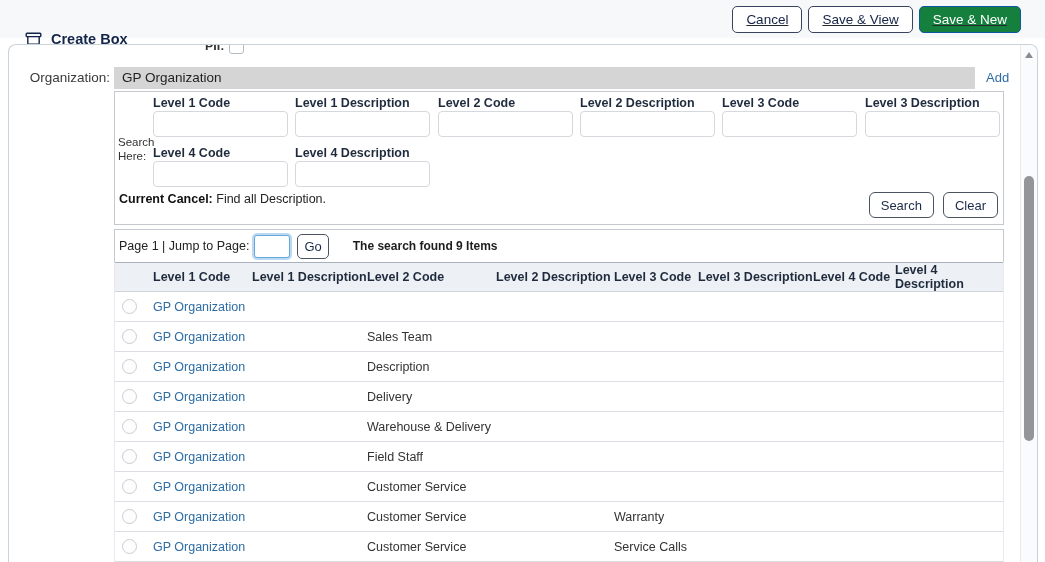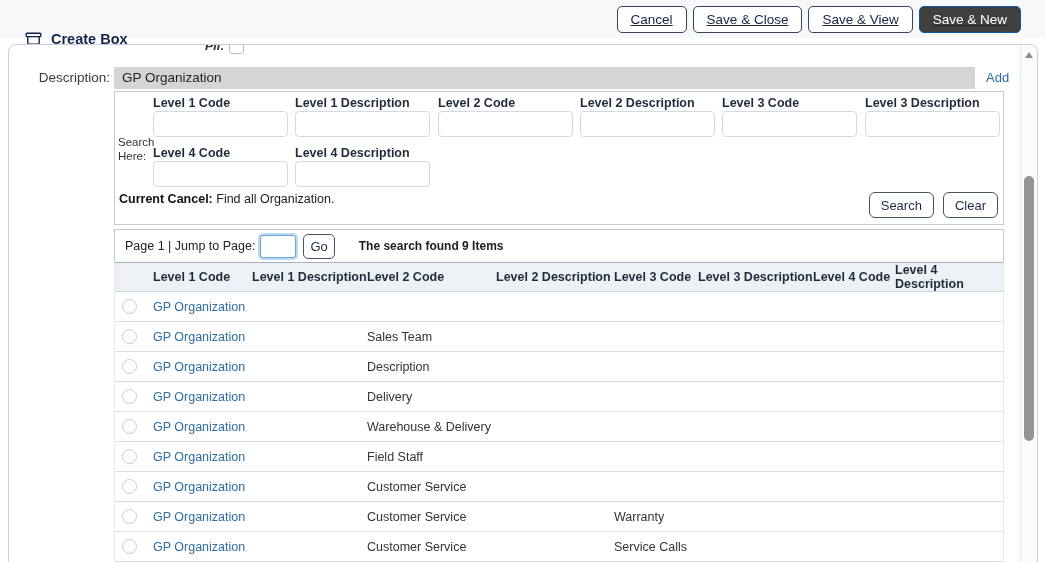--- a/index.html
+++ b/index.html
@@ -8,27 +8,27 @@
 
   
   .topbar { position:absolute; top:0; left:0; right:0; height:38px; background:#f7f8fa;
     display:flex; align-items:center; justify-content:space-between; padding:0 24px 0 25px; }
   .title-wrap { display:flex; align-items:flex-end; gap:9px;margin-top:40px; }
   .title { font-size:14.5px; font-weight:bold; color:#13244a; }
   .box-icon { display:inline-flex; }
   .btn-row { display:flex; gap:6px;text-decoration:underline; }
   .btn { height:27px; padding:0 13px; background:#fff; border:1px solid #39435f; border-radius:5px;
     font-family:inherit; font-size:13.5px; color:#142346; cursor:pointer; }
-  .btn.primary { background:#404040; border-color:#0d57a4; color:#fff; }
+  .btn.primary { background:#15803d; border-color:#0d57a4; color:#fff; }
 
   
   .panel { position:absolute; left:8px; top:44px; width:1030px; height:518px; background:#fff;
     border:1px solid #c9d2da; border-bottom:none; border-radius:8px 8px 0 0; overflow:hidden; }
 
-  .pii-row { position:absolute; top:-7px; left:196px; display:flex; align-items:flex-start; gap:5px;font-style:italic; }
+  .pii-row { position:absolute; top:-7px; left:196px; display:flex; align-items:flex-start; gap:5px; }
   .pii-label { font-size:12.5px; font-weight:600; color:#333; line-height:16px; }
   .checkbox { width:15px; height:15px; border:1px solid #b6bcc4; border-radius:3px; background:#fff; margin-top:1px; }
 
   .org-label { position:absolute; top:22px; left:0; width:101px; height:22px; line-height:22px;
     text-align:right; font-size:13.5px; color:#3a3a3a; }
   .org-bar { position:absolute; top:22px; left:105px; width:861px; height:22px; background:#d5d5d5;
     line-height:22px; padding-left:8px; font-size:13.5px; color:#1f1f1f; }
   .add-link { position:absolute; top:22px; left:977px; line-height:22px; font-size:13px;
     color:#2e6da4; cursor:pointer; text-decoration:none; }
 
@@ -42,21 +42,21 @@
     font-family:inherit; font-size:13px; padding:0 6px; outline:none; }
   .f-r1 { top:4px; }  .f-r2 { top:54px; }
   .cur-search { position:absolute; left:4px; top:100px; font-size:12.5px; color:#222; }
   .cur-search b { color:#111; }
   .sc-btns { position:absolute; right:5px; bottom:6px; display:flex; gap:9px; }
   .mini-btn { height:26px; padding:0 11px; background:#fff; border:1px solid #4a5360; border-radius:6px;
     font-family:inherit; font-size:13px; color:#1c2b4a; cursor:pointer; }
 
   
   .pager { position:absolute; top:184px; left:105px; width:890px; height:34px;
-    border:1px solid #c6cad0; display:flex; align-items:center; padding-left:10px; background:#fff; }
+    border:1px solid #c6cad0; display:flex; align-items:center; padding-left:4px; background:#fff; }
   .pager-label { font-size:12.5px; color:#222; }
   .jump-input { width:36px; height:23px; margin-left:5px; border:1px solid #66a8dc; border-radius:3px;
     box-shadow:0 0 0 2px #bcd9f2; outline:none; font-family:inherit; font-size:13px; padding:0 4px; }
   .go-btn { height:25px; margin-left:7px; padding:0 6px; background:#fff; border:1px solid #4a5360;
     border-radius:5px; font-family:inherit; font-size:13px; color:#1c2b4a; cursor:pointer; }
   .result-text { margin-left:24px; font-size:12px; font-weight:bold; color:#1d1d1d; }
 
   
   .table-wrap { position:absolute; top:217px; left:105px; width:890px;
     border-left:1px solid #e8eaed; border-right:1px solid #e8eaed; }
@@ -86,34 +86,33 @@
     <span class="box-icon">
       <svg width="17" height="16" viewBox="0 0 17 16" fill="none">
         <rect x="1.2" y="2.2" width="14.6" height="3.4" rx="0.8" stroke="#13244a" stroke-width="1.4"></rect>
         <path d="M2.8 5.6 v6.6 a1 1 0 0 0 1 1 h9.4 a1 1 0 0 0 1-1 V5.6" stroke="#13244a" stroke-width="1.4"></path>
       </svg>
     </span>
     <span class="title">Create Box</span>
   </div>
   <div class="btn-row">
     <button class="btn">Cancel</button>
-    <button class="btn">Save &amp; Close</button>
     <button class="btn">Save &amp; View</button>
     <button class="btn primary">Save &amp; New</button>
   </div>
 </div>
 
 <div class="panel">
 
   <div class="pii-row">
     <span class="pii-label">PII:</span>
     <span class="checkbox"></span>
   </div>
 
-  <div class="org-label">Description:</div>
+  <div class="org-label">Organization:</div>
   <div class="org-bar">GP Organization</div>
   <a class="add-link">Add</a>
 
   <div class="search-box">
     <div class="side-label">
       <span>Search</span><br>
       <span>Here:</span>
     </div>
 
     <div class="field f-r1" style="left:38px">
@@ -143,21 +142,21 @@
     <div class="field f-r2" style="left:38px">
       <span class="flabel">Level 4 Code</span>
       <input style="">
     </div>
     <div class="field f-r2" style="left:180px">
       <span class="flabel">Level 4 Description</span>
       <input style="">
     </div>
 
     <div class="cur-search">
-      <b>Current Cancel:</b><span> Find all Organization.</span>
+      <b>Current Cancel:</b><span> Find all Description.</span>
     </div>
 
     <div class="sc-btns">
       <button class="mini-btn">Search</button>
       <button class="mini-btn">Clear</button>
     </div>
   </div>
 
   <div class="pager">
     <span class="pager-label">Page 1 | Jump to Page:</span>

